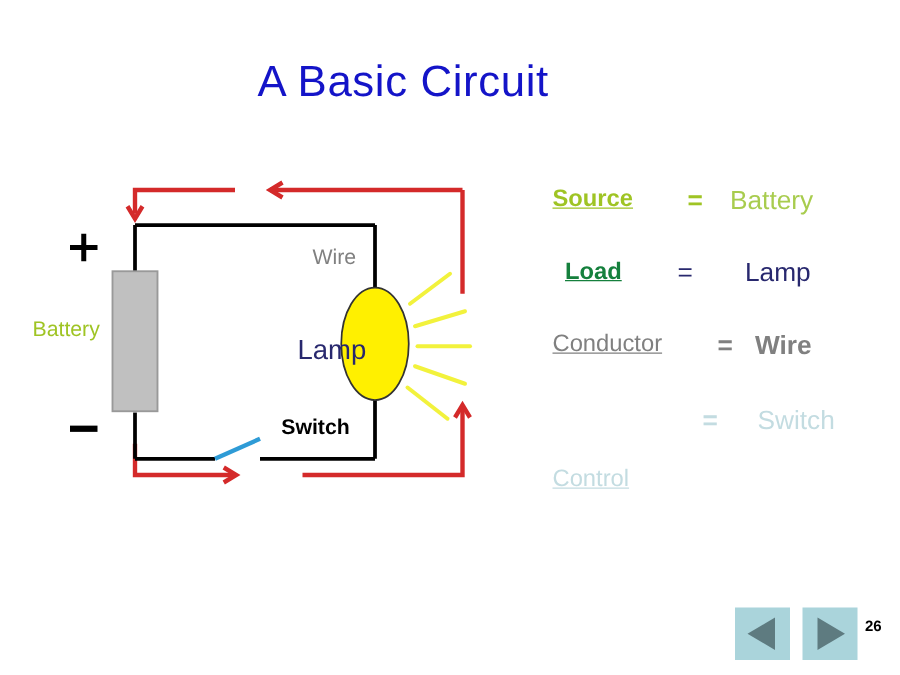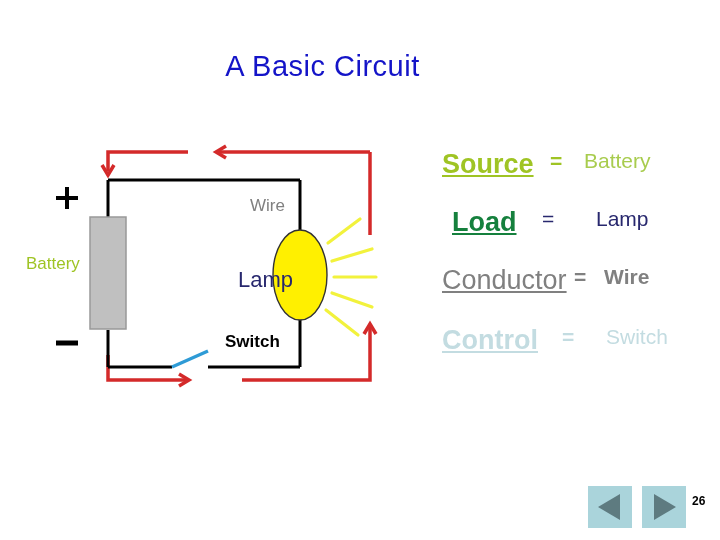--- a/index.html
+++ b/index.html
@@ -24,21 +24,21 @@
     background: #ffffff;
   }
 
   
   #slide-title {
     position: absolute;
     left: 0;
     top: 46px;
     width: 645px;
     text-align: center;
-    font-size: 29px;
+    font-size: 35px;
     font-weight: normal;
     color: #1414C8;
     letter-spacing: 0.5px;
     line-height: 40px;
     white-space: nowrap;
   }
 
   
   #circuit-diagram {
     position: absolute;
@@ -93,21 +93,21 @@
   }
   .def-row {
     position: absolute;
     left: 0;
     width: 280px;
     height: 34px;
     white-space: nowrap;
   }
   .def-row .term {
     position: absolute;
-    font-size: 27px;
+    font-size: 19px;
     text-decoration: underline;
     font-weight: normal;
   }
   .def-row .eq {
     position: absolute;
     font-size: 21px;
   }
   .def-row .val {
     position: absolute;
     font-size: 21px;
@@ -122,21 +122,21 @@
   #def-row-1 .term { left: 28px; color: #15803d; font-weight: bold; }
   #def-row-1 .eq   { left: 118px; color: #28286E; }
   #def-row-1 .val  { left: 172px; color: #28286E; }
 
   #def-row-2 { top: 120px; }
   #def-row-2 .term { left: 18px; color: #808080; font-weight: normal; }
   #def-row-2 .eq   { left: 150px; color: #808080; font-weight: bold; }
   #def-row-2 .val  { left: 180px; color: #808080; font-weight: bold; }
 
   #def-row-3 { top: 180px; }
-  #def-row-3 .term { left: 18px; color: #C3DCE1; font-weight: bold; }
+  #def-row-3 .term { left: 18px; color: #C3DCE1; font-weight: normal; margin-top: 48px; }
   #def-row-3 .eq   { left: 138px; color: #C3DCE1; font-weight: bold; }
   #def-row-3 .val  { left: 182px; color: #C3DCE1; }
 
   
   #caption {
     position: absolute;
     left: 76px;
     top: 408px;
     width: 300px;
     text-align: center;

